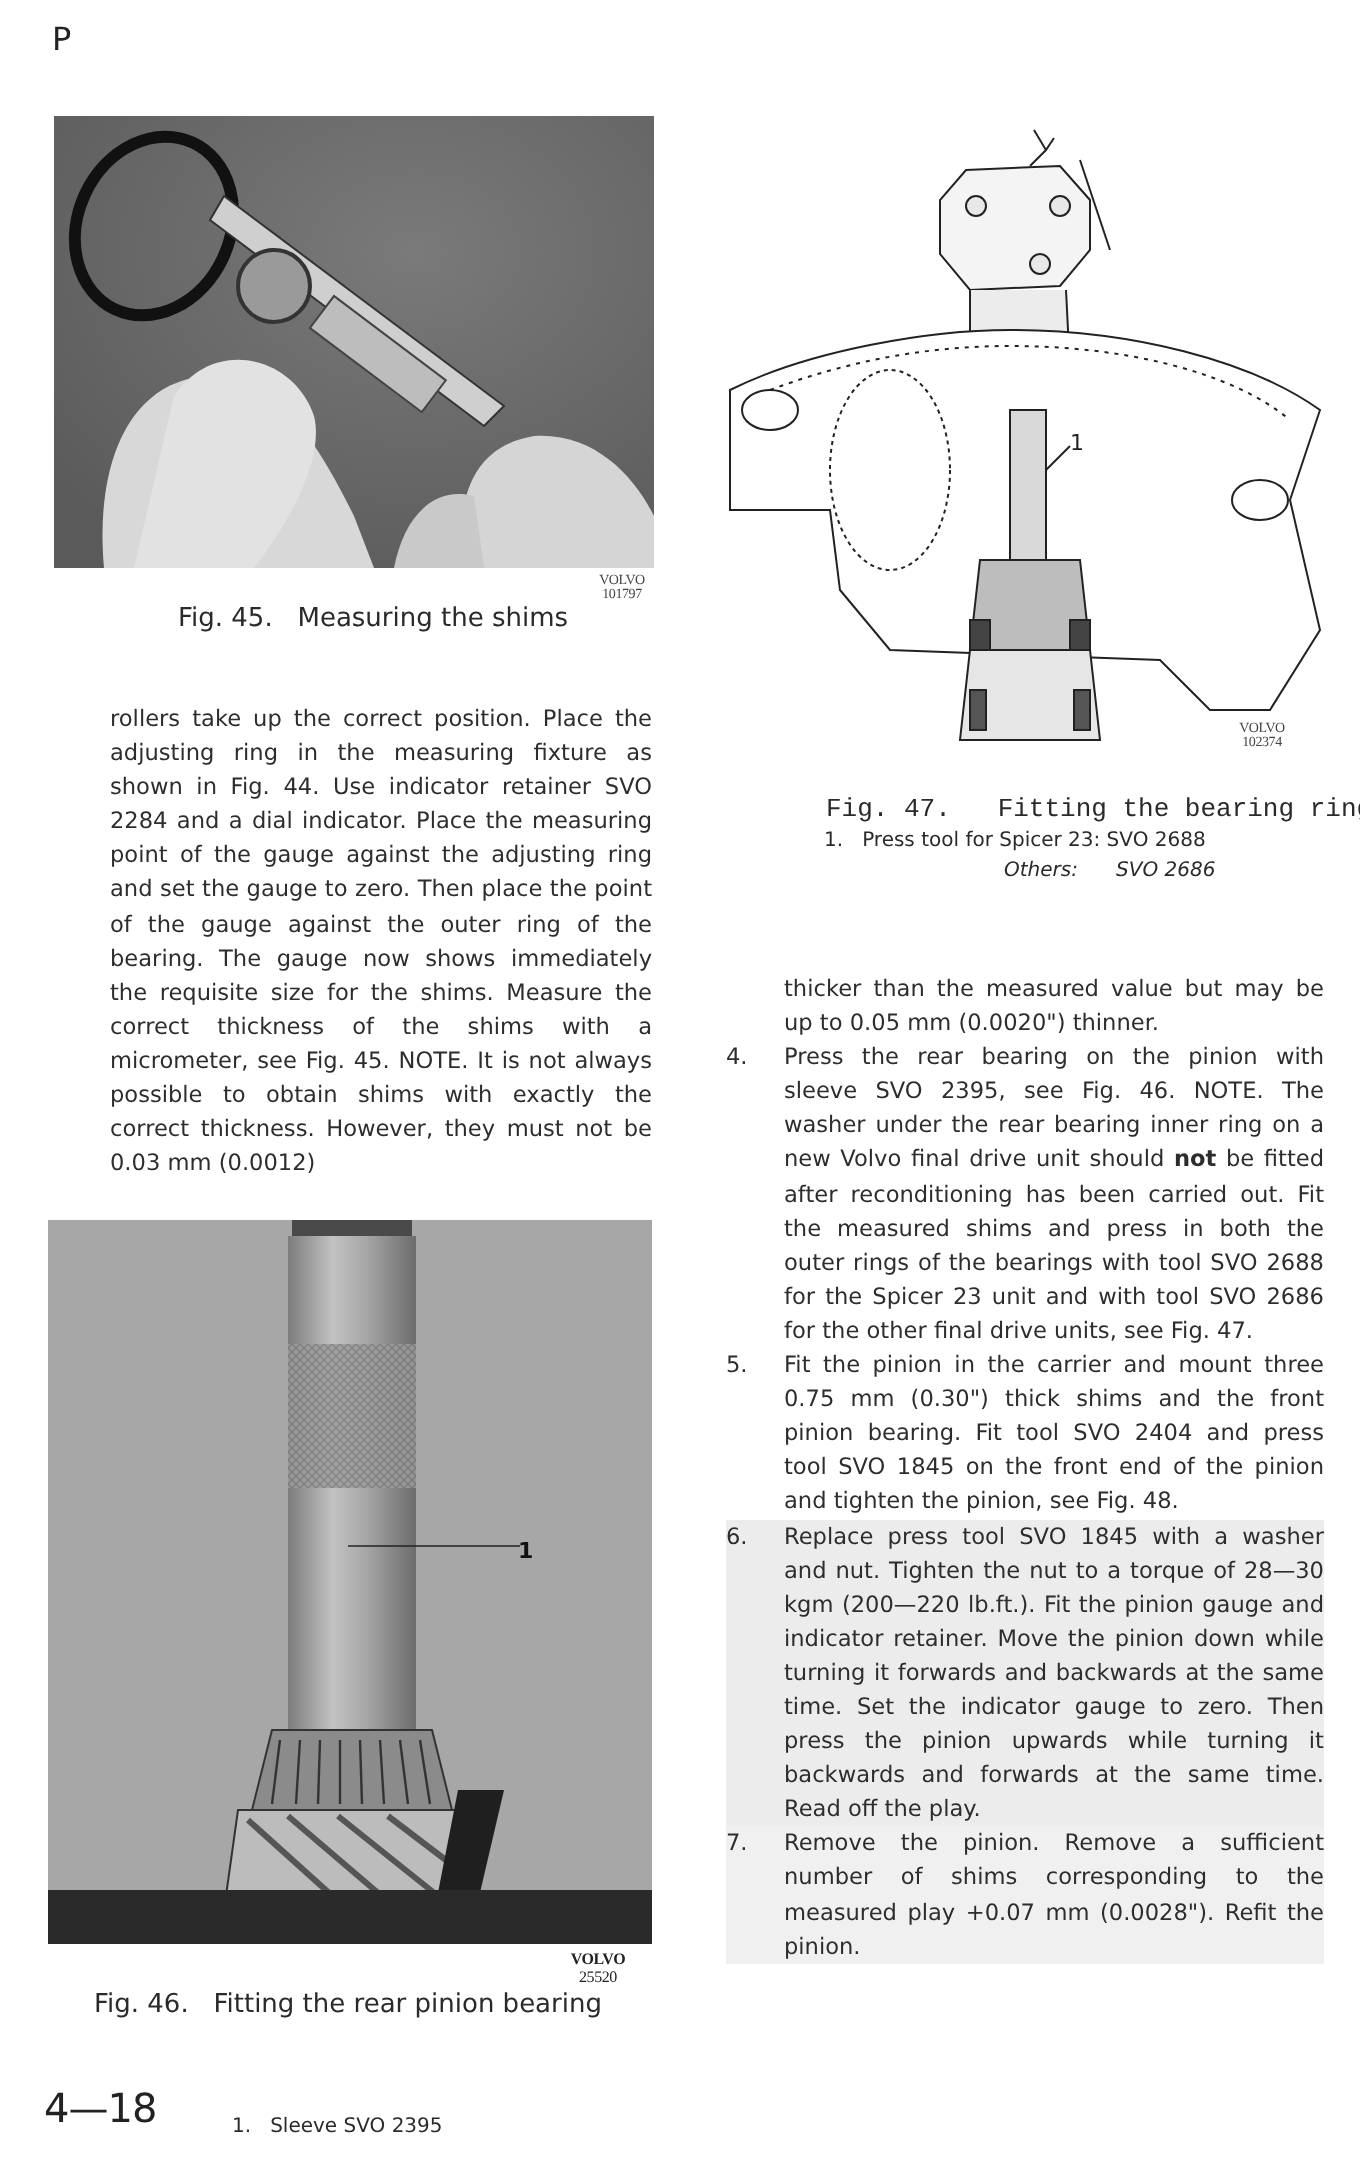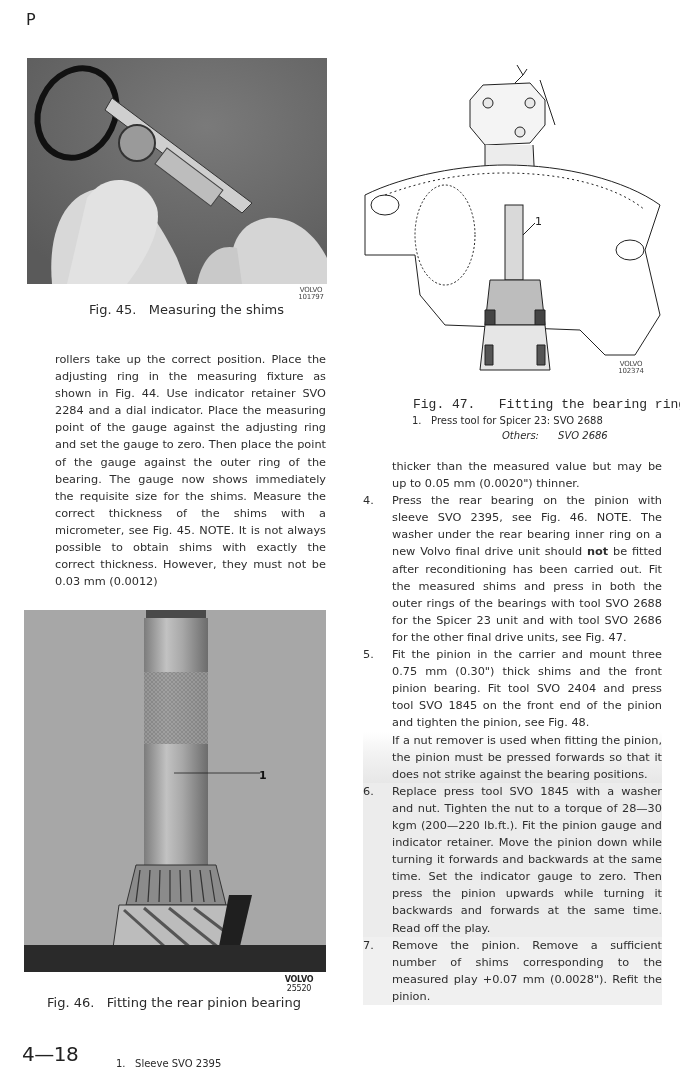--- a/index.html
+++ b/index.html
@@ -7,21 +7,21 @@
     width: 680px; height: 1084px; position: relative; overflow: hidden;
     background: #ffffff; color: #2a2a2a;
     font-family: "DejaVu Sans", sans-serif;
   }
   .abs { position: absolute; }
   .section-mark { left: 26px; top: 10px; font-size: 16px; color: #222; }
   .page-num { left: 22px; top: 1042px; font-size: 20px; color: #222; letter-spacing: -0.5px; }
 
   .photo { background: #6f6f6f; overflow: hidden; }
   .photo svg { display:block; }
-  .fig-code { font-size: 7px; line-height: 7px; text-align: center; color: #444; letter-spacing: -0.2px; }
+  .fig-code { font-size: 7px; line-height: 7px; text-align: center; color: #444; letter-spacing: -0.2px; font-family: Liberation Serif, serif; }
   .fig-code.bold { font-weight: bold; font-size: 8px; line-height: 9px; color: #222; }
 
   .caption { font-size: 13px; color: #2a2a2a; white-space: pre; }
   .caption-sub { font-size: 10px; color: #2a2a2a; white-space: pre; }
 
   .para {
     font-size: 11.3px; line-height: 17.1px; color: #2d2d2d;
     text-align: justify; text-align-last: auto;
   }
   .list { font-size: 11.3px; line-height: 17.1px; color: #2d2d2d; }
@@ -143,33 +143,32 @@
   </svg>
 </div>
 <div class="abs fig-code" style="left:614px; top:361px; width:34px;">
   <div>VOLVO</div>
   <div>102374</div>
 </div>
 <div class="abs caption" style="left:413px; top:397px;font-family:Liberation Mono, monospace;">Fig. 47.   Fitting the bearing rings</div>
 <div class="abs caption-sub" style="left:412px; top:415px;">1.   Press tool for Spicer 23: SVO 2688</div>
 <div class="abs caption-sub" style="left:502px; top:430px;font-style:italic;">Others:      SVO 2686</div>
 
-<div class="abs list" style="left:363px; top:458px; width:299px;">
+<div class="abs list" style="left:363px; top:486px; width:299px;">
   <div class="sub-note">thicker than the measured value but may be up to 0.05 mm (0.0020") thinner.</div>
 
   <div class="item">
     <span class="num">4.</span>
     <p><span>Press the rear bearing on the pinion with sleeve SVO 2395, see Fig. 46. NOTE. The washer under the rear bearing inner ring on a new Volvo final drive unit should </span><b>not</b><span> be fitted after reconditioning has been carried out. Fit the measured shims and press in both the outer rings of the bearings with tool SVO 2688 for the Spicer 23 unit and with tool SVO 2686 for the other final drive units, see Fig. 47.</span></p>
   </div>
 
   <div class="item">
     <span class="num">5.</span>
     <p>Fit the pinion in the carrier and mount three 0.75 mm (0.30") thick shims and the front pinion bearing. Fit tool SVO 2404 and press tool SVO 1845 on the front end of the pinion and tighten the pinion, see Fig. 48.</p>
   </div>
-  <div class="sub-note shade">If a nut remover is used when fitting the pinion, the pinion must be pressed forwards so that it does not strike against the bearing positions.</div>
 
   <div class="item shade" style="background:#ececec;">
     <span class="num">6.</span>
     <p>Replace press tool SVO 1845 with a washer and nut. Tighten the nut to a torque of 28—30 kgm (200—220 lb.ft.). Fit the pinion gauge and indicator retainer. Move the pinion down while turning it forwards and backwards at the same time. Set the indicator gauge to zero. Then press the pinion upwards while turning it backwards and forwards at the same time. Read off the play.</p>
   </div>
 
   <div class="item" style="background:#f0f0f0;">
     <span class="num">7.</span>
     <p>Remove the pinion. Remove a sufficient number of shims corresponding to the measured play +0.07 mm (0.0028"). Refit the pinion.</p>
   </div>

